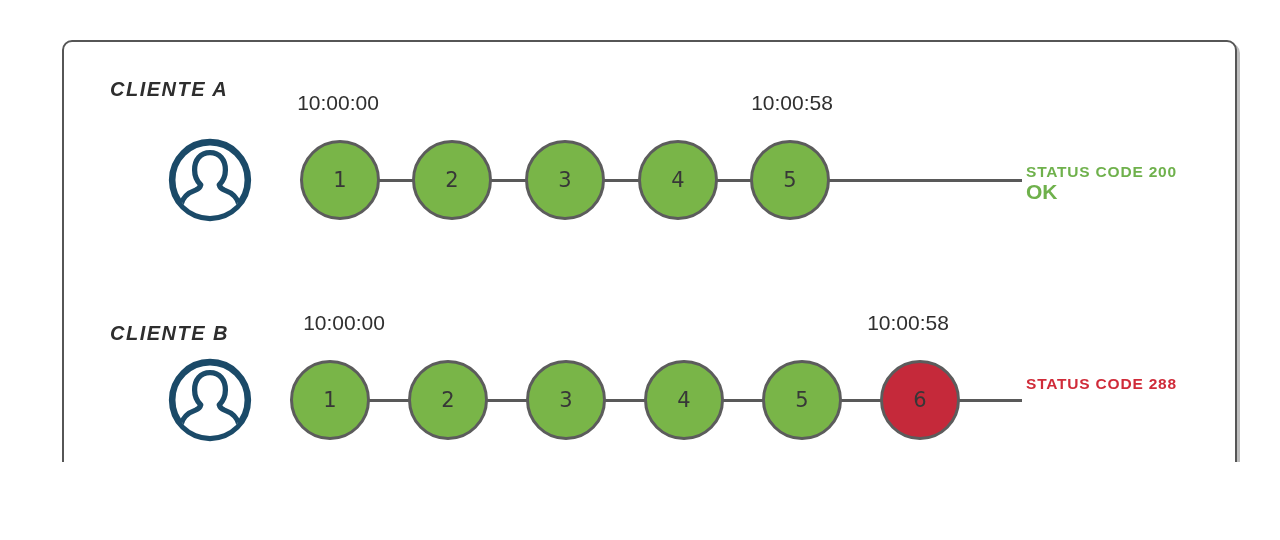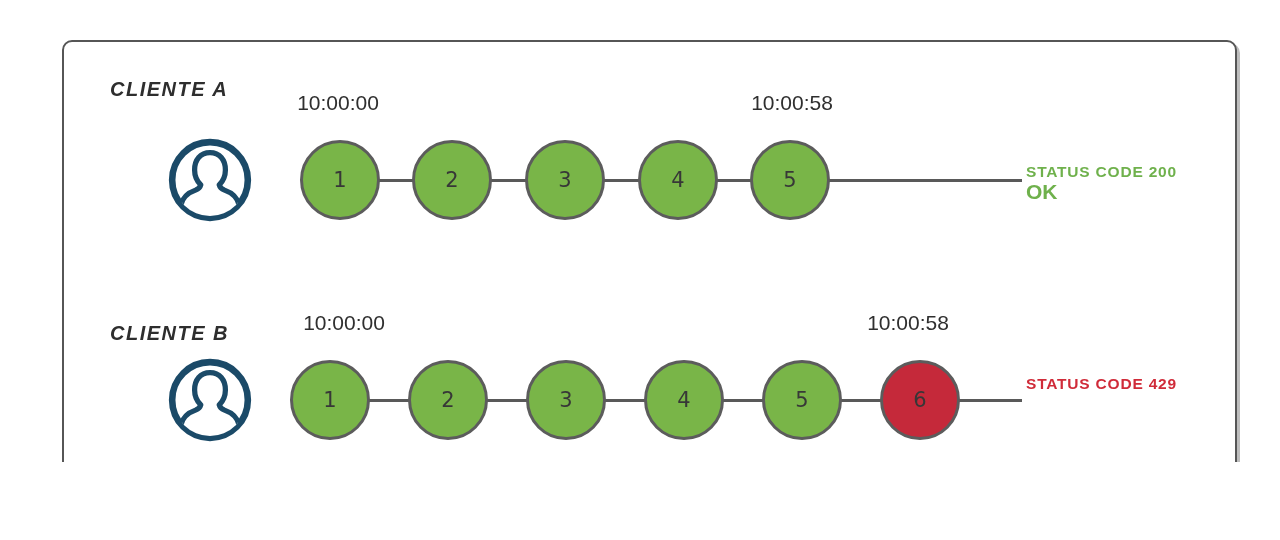--- a/index.html
+++ b/index.html
@@ -152,16 +152,16 @@
     <div class="circles">
         <div class="circle ok" style="left: 290px; top: 360px;">1</div>
         <div class="circle ok" style="left: 408px; top: 360px;">2</div>
         <div class="circle ok" style="left: 526px; top: 360px;">3</div>
         <div class="circle ok" style="left: 644px; top: 360px;">4</div>
         <div class="circle ok" style="left: 762px; top: 360px;">5</div>
         <div class="circle blocked" style="left: 880px; top: 360px;">6</div>
       </div>
 
     <div class="status blocked" style="top:374px;">
-      <div class="line1">STATUS CODE 429</div>
+      <div class="line1">STATUS CODE 288</div>
     </div>
   </div>
 </div>
 
 </body></html>

